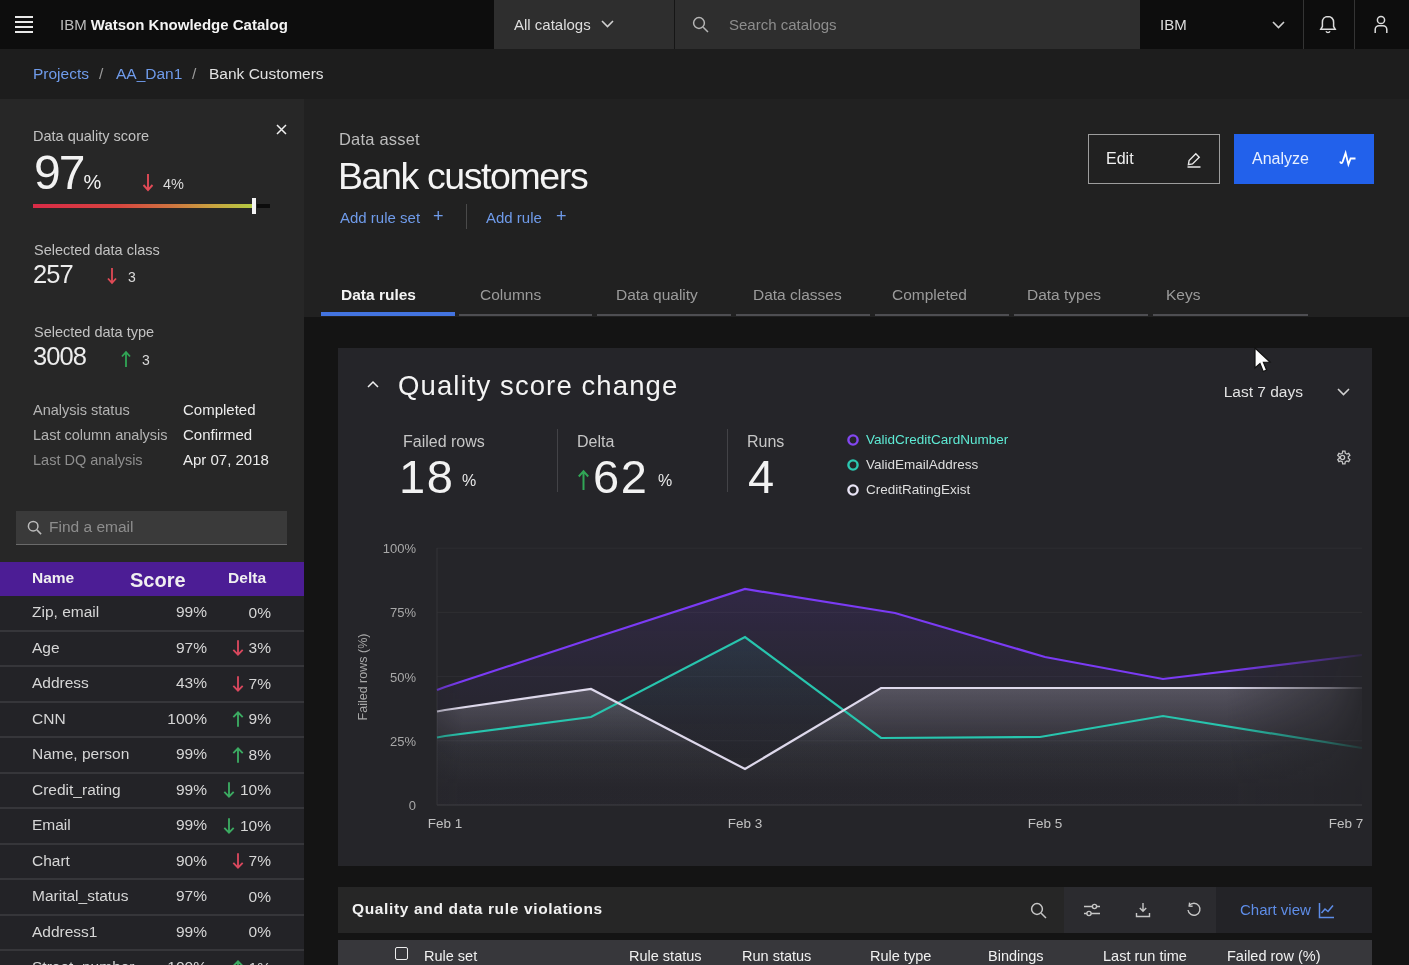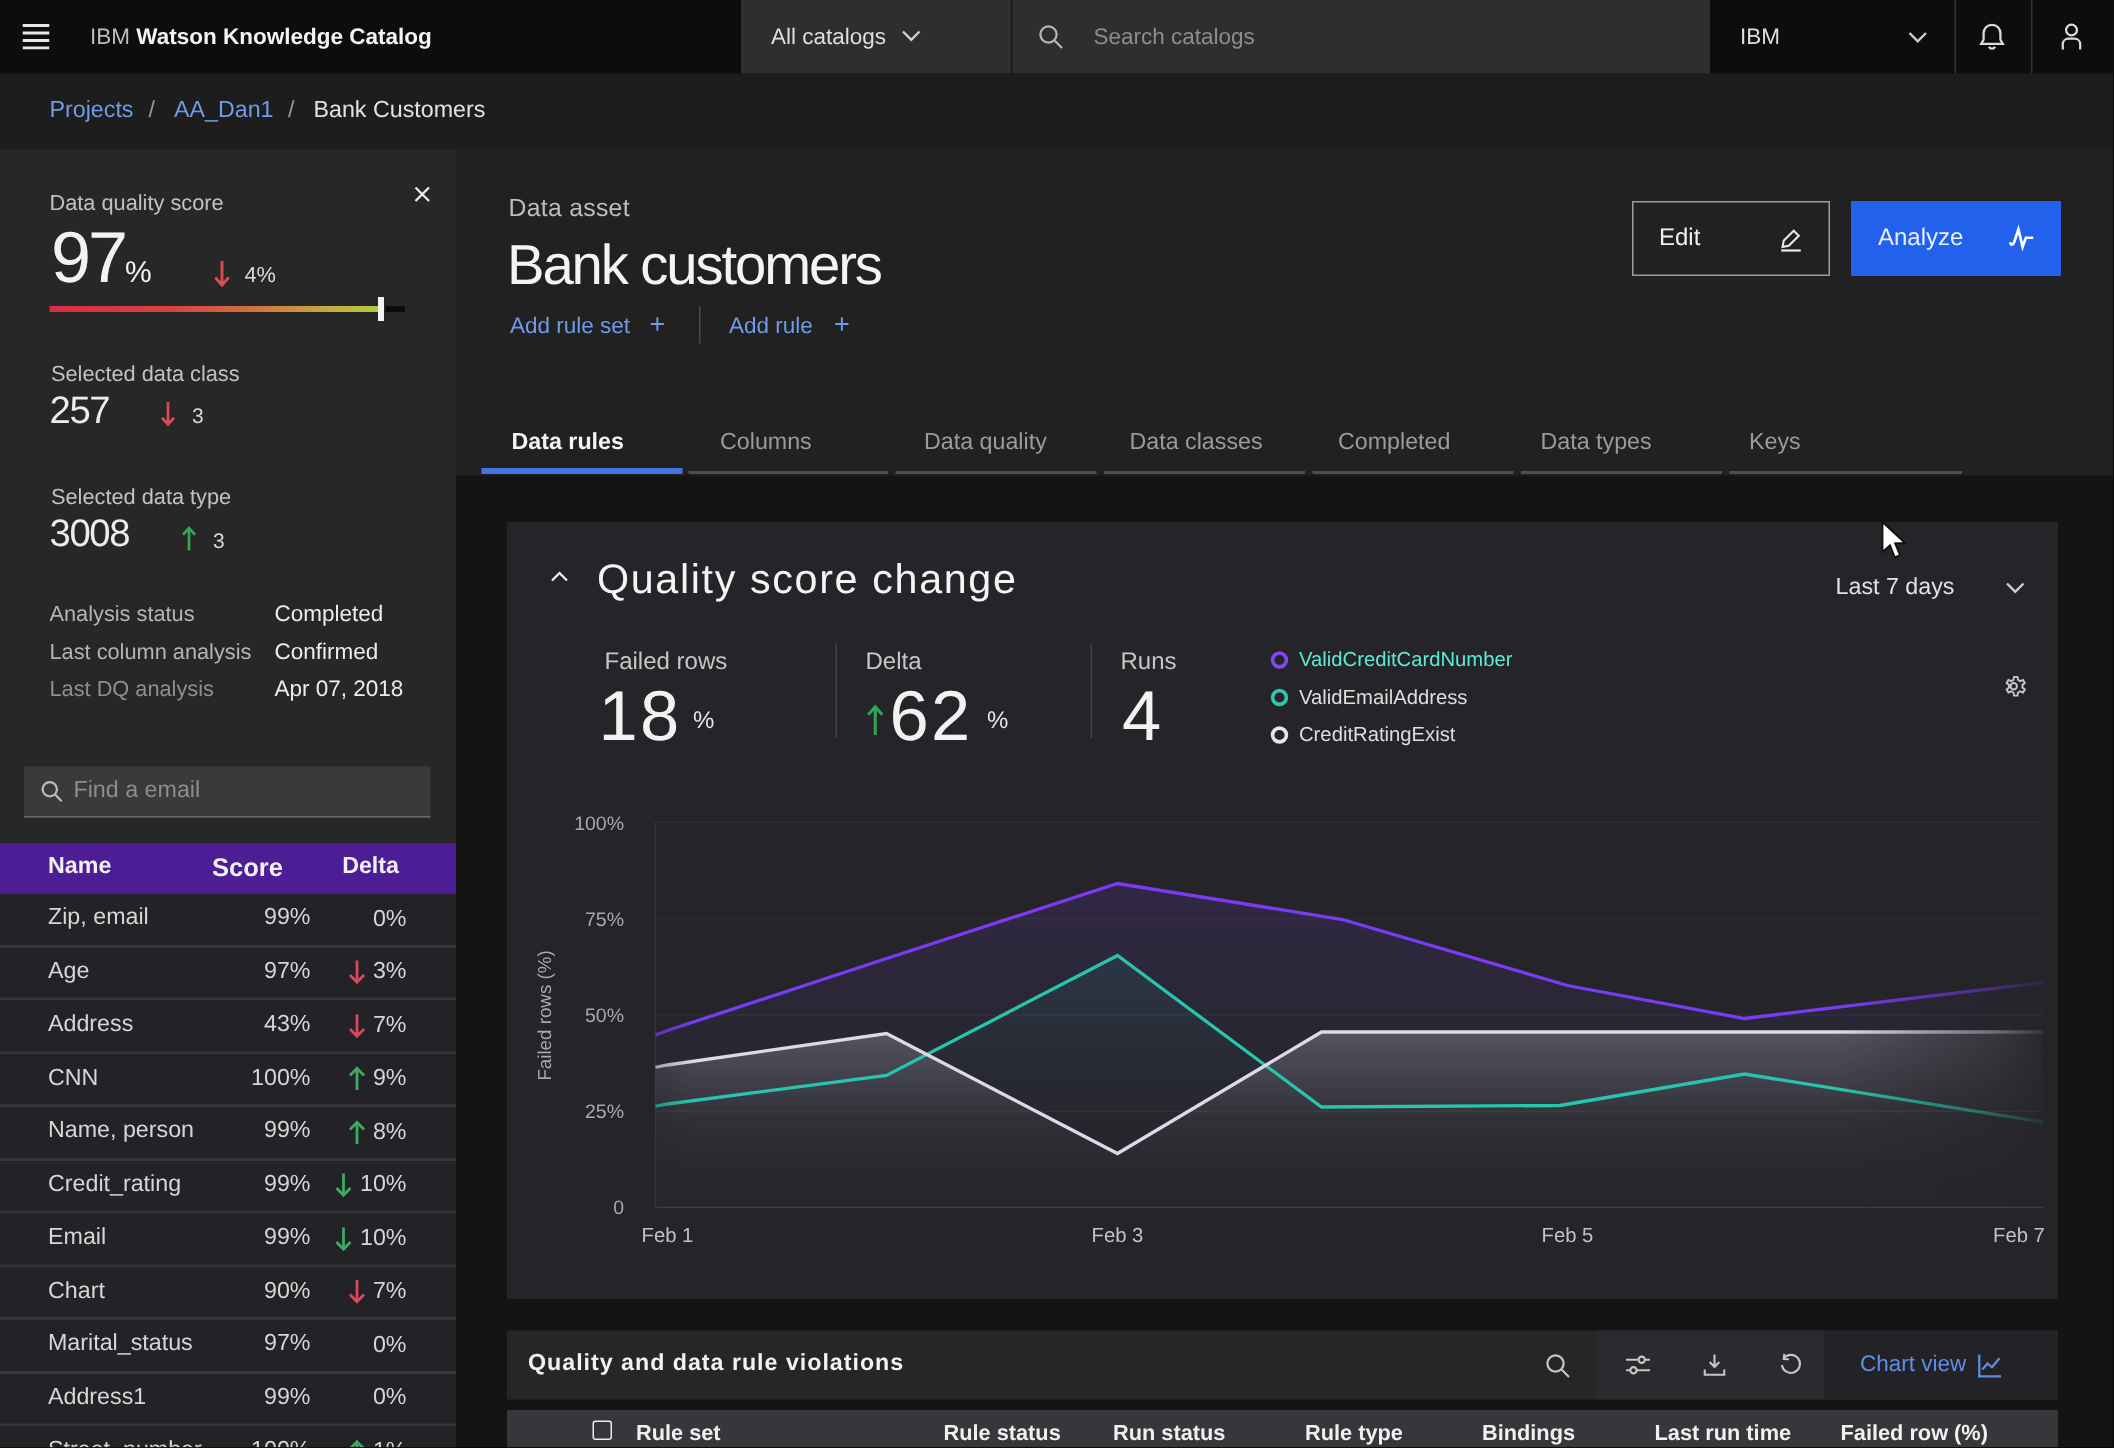--- a/index.html
+++ b/index.html
@@ -27,21 +27,21 @@
   .sb { position:absolute; font-size:14.5px; color:#c2c2c2; }
   
   .tab { position:absolute; top:276px; height:40px; }
   .tab .lbl { position:absolute; left:16px; top:10px; font-size:15.5px; color:#9b9b9b; white-space:nowrap; }
   .tab .ul { position:absolute; left:0; bottom:0; width:100%; height:2px; background:#4e4e52; }
   
   #card { position:absolute; left:338px; top:348px; width:1034px; height:518px; background:#252529; }
   
   #toolbar { position:absolute; left:338px; top:887px; width:1034px; height:46px; background:#262626; }
   #thead { position:absolute; left:338px; top:940px; width:1034px; height:25px; background:#37373b; }
-  .th { position:absolute; top:8px; font-size:14.5px; font-weight:bold; color:#f0f0f0; white-space:nowrap; }
+  .th { position:absolute; top:8px; font-size:14.5px; font-weight:normal; color:#f0f0f0; white-space:nowrap; }
   
   .srow { position:absolute; left:0; width:304px; height:35.5px; background:#232327; border-bottom:2px solid #36363a; }
   .srow .nm { position:absolute; left:32px; top:7px; font-size:15.5px; color:#d6d6d6; }
   .srow .sc { position:absolute; left:130px; top:7px; width:77px; text-align:right; font-size:15.5px; color:#d6d6d6; }
   .srow .dl { position:absolute; left:180px; top:0; width:91px; height:33px; display:flex; align-items:center; justify-content:flex-end; font-size:15.5px; color:#d6d6d6; }
   .srow .dl svg { margin-right:5px; }
 </style>
 </head>
 <body>
 <div id="app">
@@ -127,21 +127,21 @@
     <div class="abs" style="left:16px;top:412px;width:271px;height:34px;background:#3a3a3a;border-bottom:1px solid #6a6a6a">
       <svg class="abs" style="left:11px;top:9px" width="15" height="15" viewBox="0 0 17 17">
           <circle cx="7" cy="7" r="5.4" fill="none" stroke="#bbbbbb" stroke-width="1.7"></circle>
           <path d="M11.2 11.2 L16 16" stroke="#bbbbbb" stroke-width="1.7"></path>
         </svg>
       <div class="abs" style="left:33px;top:7px;font-size:15.5px;color:#8d8d8d">Find a email</div>
     </div>
 
     <div class="abs" style="left:0;top:463px;width:304px;height:34px;background:#4c1d95">
       <div class="abs" style="left:32px;top:7px;font-size:15.5px;font-weight:bold;color:#f0f0f0">Name</div>
-      <div class="abs" style="left:130px;top:7px;width:70px;font-size:17px;font-weight:bold;color:#f0f0f0;text-align:center">Score</div>
+      <div class="abs" style="left:130px;top:7px;width:70px;font-size:20px;font-weight:bold;color:#f0f0f0;text-align:left">Score</div>
       <div class="abs" style="left:190px;top:7px;width:76px;font-size:15.5px;font-weight:bold;color:#f0f0f0;text-align:right">Delta</div>
     </div>
     <div id="sbrows" class="abs" style="left:0;top:497px;width:304px;height:369px;overflow:hidden">
       <div class="srow" style="top:0">
           <div class="nm">Zip, email</div>
           <div class="sc">99%</div>
           <div class="dl">0%</div>
         </div>
       <div class="srow" style="top:35.5px">
           <div class="nm">Age</div>

